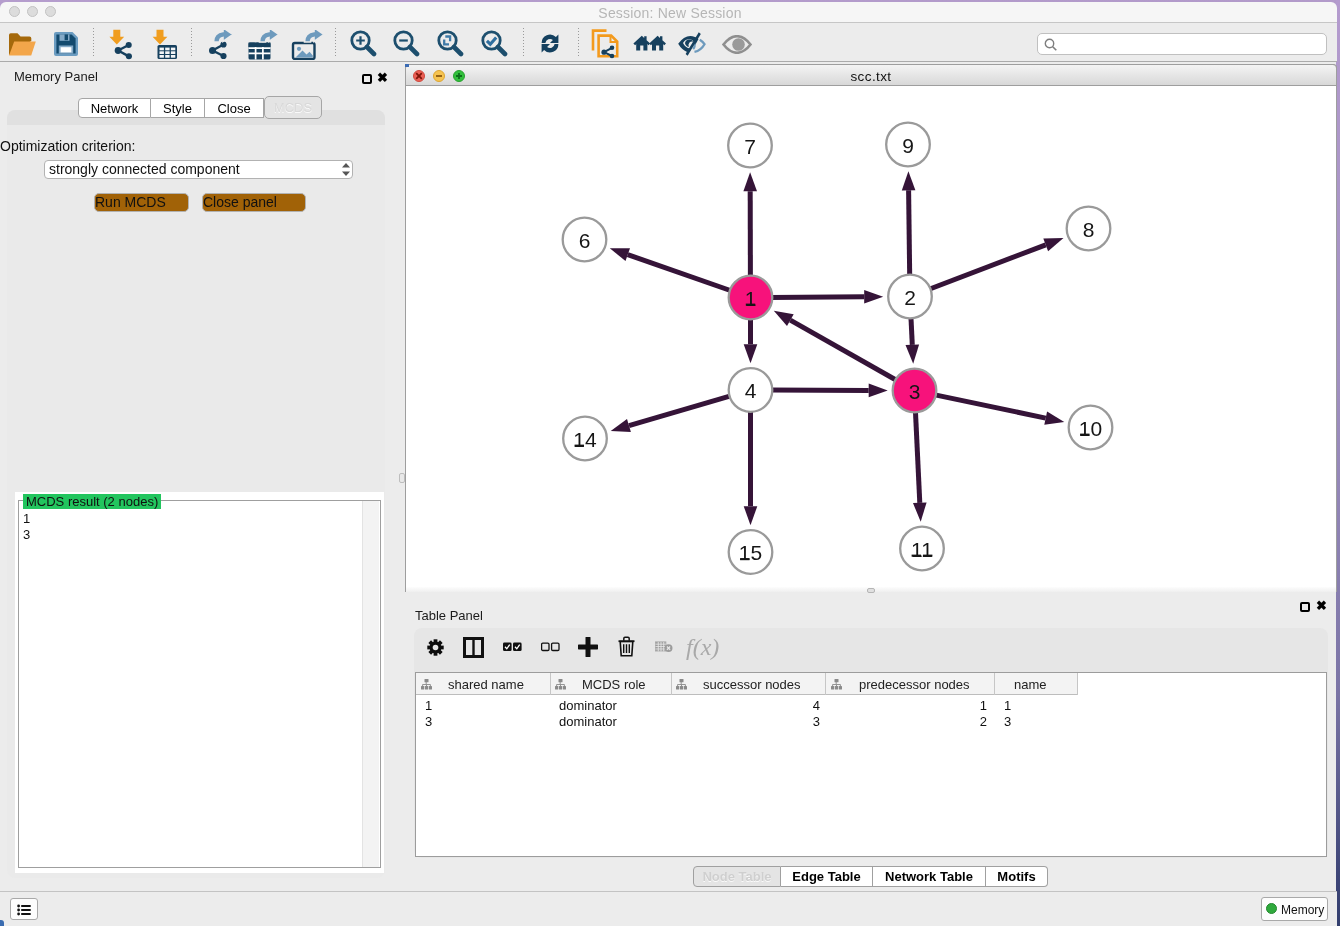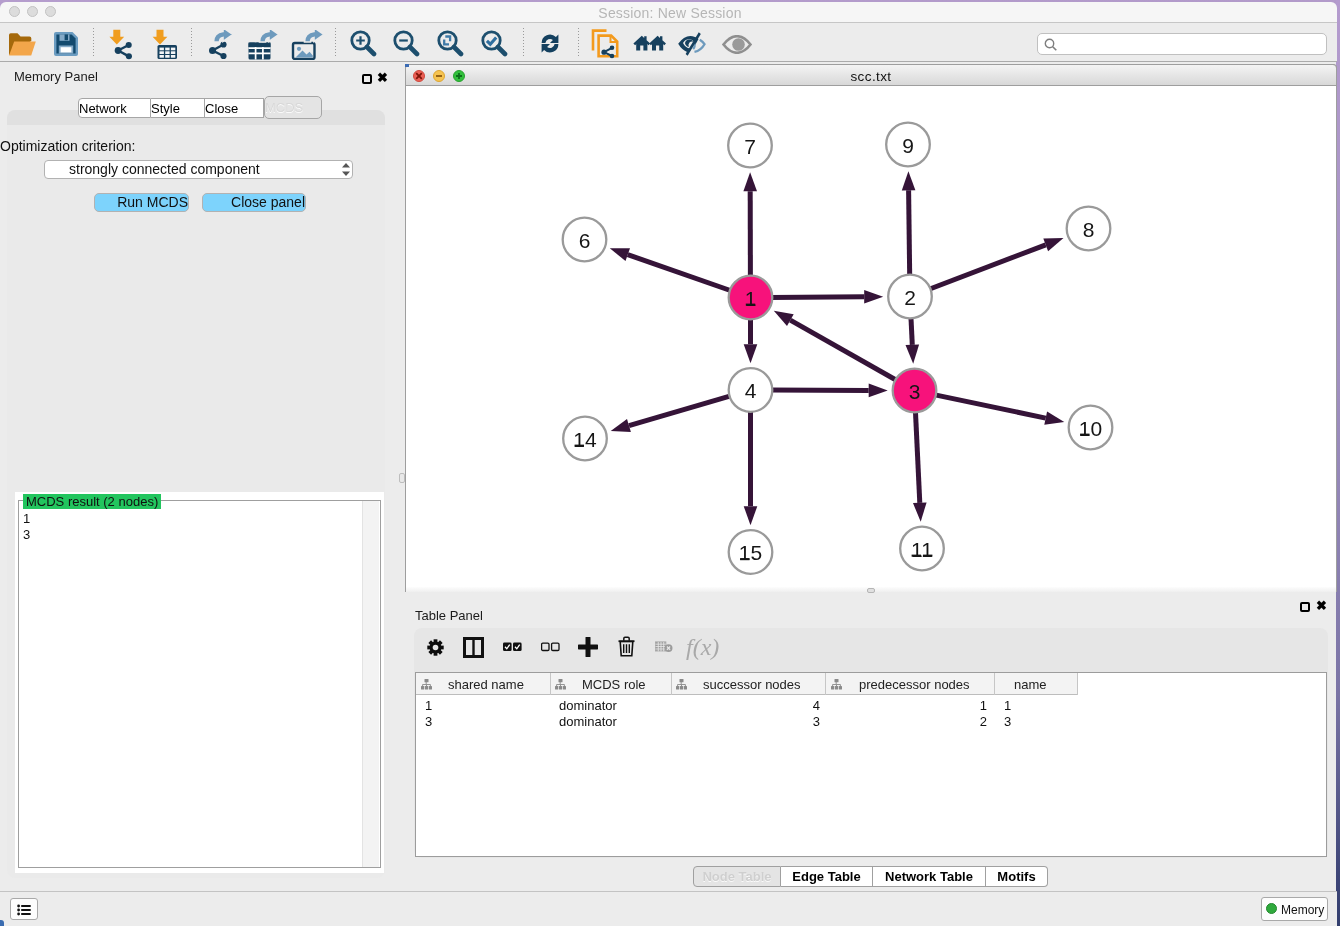--- a/index.html
+++ b/index.html
@@ -27,28 +27,28 @@
 .tbsep { position:absolute; top:28px; height:29px; width:1px;
   background-image:repeating-linear-gradient(#9a9a9a 0 1px, transparent 1px 3px); }
 #searchbox { left:1037px; top:33px; width:290px; height:22px; background:#fff;
   border:1px solid #c0c0c0; border-radius:5px; }
 
 
 #cp-title { left:14px; top:69px; font-size:13px; color:#1c1c1c; }
 .sq-icon { position:absolute; width:10px; height:10px; border:2px solid #000; border-radius:2px; }
 .x-icon { position:absolute; font-size:13px; font-weight:bold; color:#000; }
 .tabseg { position:absolute; top:98px; height:20px; background:#fff;
-  border:1px solid #a6a6a6; font-size:13px; color:#000; text-align:left; line-height:19px; }
+  border:1px solid #a6a6a6; font-size:13px; color:#000; text-align:center; line-height:19px; }
 #cp-panel { left:7px; top:110px; width:378px; height:768px; background:#eaeaea; border-radius:8px; }
 #cp-panel-top { left:7px; top:110px; width:378px; height:15px; background:#e0e0e0; border-radius:8px 8px 0 0; }
 #opt-label { left:0px; top:138px; width:398px; font-size:14px; color:#111; }
 #dropdown { left:44px; top:160px; width:309px; height:19px; background:#fff;
-  border:1px solid #b2b2b2; border-radius:4px; font-size:14px; color:#111; line-height:17px; padding-left:24px; }
-.btn { position:absolute; top:193px; height:19px; background:#7dd3fc; border:1px solid #b2b2b2;
-  border-radius:5px; font-size:14px; color:#111; text-align:right; line-height:17px; }
+  border:1px solid #b2b2b2; border-radius:4px; font-size:14px; color:#111; line-height:17px; padding-left:4px; }
+.btn { position:absolute; top:193px; height:19px; background:#a16207; border:1px solid #b2b2b2;
+  border-radius:5px; font-size:14px; color:#111; text-align:left; line-height:17px; }
 #fs-white { left:15px; top:492px; width:369px; height:381px; background:#fff; }
 #fieldset { left:18px; top:500px; width:363px; height:368px; border:1px solid #9f9f9f; }
 #fieldset-legend { left:23px; top:494px; background:#22c55e; padding:0 3px; font-size:13px; color:#111; }
 #fs-scroll { left:362px; top:501px; width:17px; height:366px; background:#f3f3f3; border-left:1px solid #e3e3e3; }
 #fs-text { left:23px; top:511px; font-size:13px; color:#111; line-height:16px; }
 
 
 #netwin { left:405px; top:64px; width:932px; height:528px; background:#fff;
   border:1px solid #9e9e9e; border-bottom:none; border-radius:4px 4px 0 0; }
 #netwin-strip { left:406px; top:587px; width:930px; height:5px; background:linear-gradient(#fdfdfd,#efefef); }

